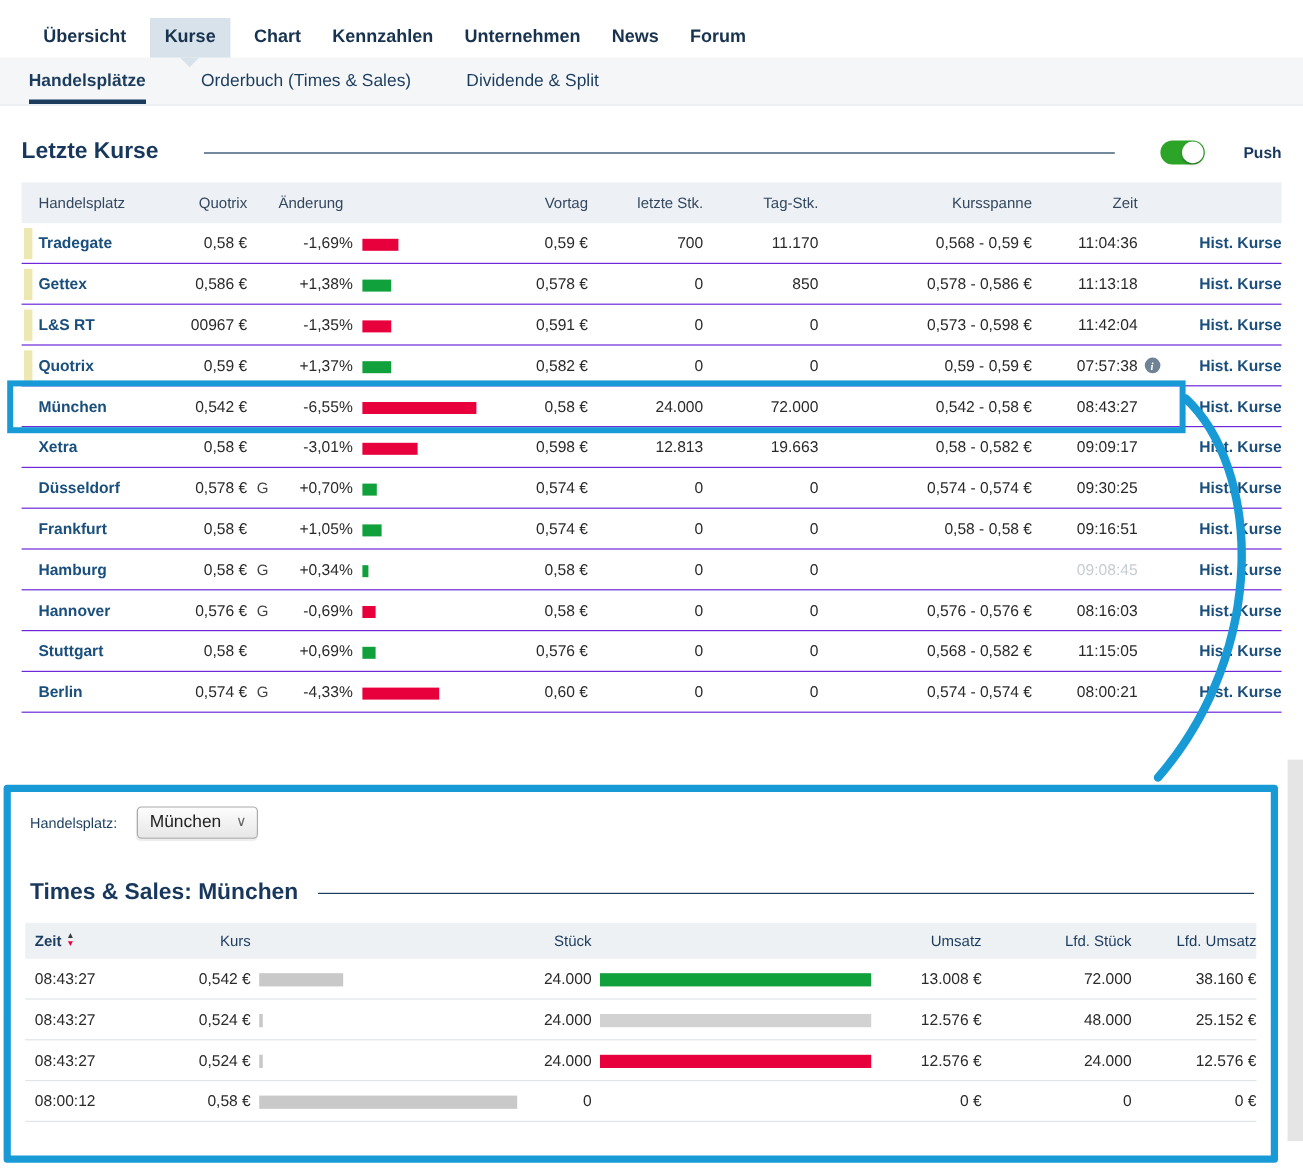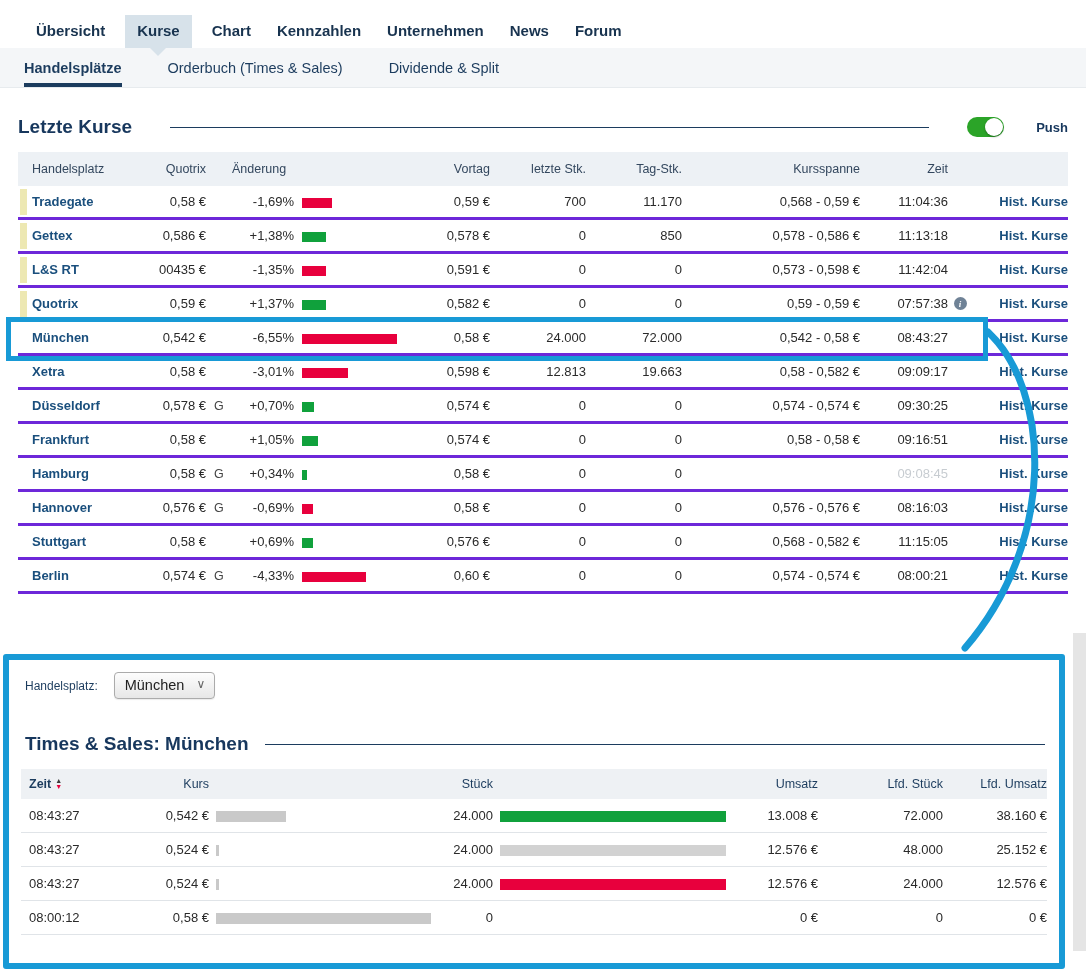--- a/index.html
+++ b/index.html
@@ -22,21 +22,21 @@
   .section-head h2 { font-size:19px; font-weight:bold; color:#17375d; white-space:nowrap; }
   .section-head .rule { flex:1; height:1px; background:#1c3c5e; margin:0 14px; }
   .toggle { width:37px; height:20px; border-radius:10px; background:#2ba428; position:relative; flex:0 0 auto; cursor:pointer; }
   .toggle .knob { position:absolute; right:1px; top:1px; width:18px; height:18px; border-radius:50%; background:#fff; box-shadow:0 1px 2px rgba(0,0,0,.35); }
   .push-label { font-size:13px; font-weight:bold; color:#17375d; margin-left:8px; }
 
   
   .lk-table { margin:0 18px; width:1050px; }
   .lk-head, .lk-row { display:grid; grid-template-columns:14px 102px 72px 26px 62px 116px 80px 96px 96px 178px 88px 24px 1fr; align-items:center; }
   .lk-head { background:#edf1f5; height:34px; font-size:12.5px; color:#33475e; }
-  .lk-row { height:34px; border-bottom:3px solid #6d28d9; position:relative; font-size:13px; }
+  .lk-row { height:34px; border-bottom:1px solid #6d28d9; position:relative; font-size:13px; }
   .r { text-align:right; } .l { text-align:left; }
   .gc2{grid-column:2} .gc3{grid-column:3} .gc5{grid-column:5 / span 2} .gc7{grid-column:7}
   .gc8{grid-column:8} .gc9{grid-column:9} .gc10{grid-column:10} .gc11{grid-column:11}
   .ymark { display:block; width:7px; height:26px; background:#ede8b2; margin-left:2px; }
   .c-name { font-weight:bold; color:#1a4f7d; cursor:pointer; }
   .c-flag { padding-left:8px; font-size:12.5px; color:#444; }
   .c-bar { padding-left:8px; }
   .bar { display:inline-block; height:10px; vertical-align:middle; }
   .c-hist { text-align:right; font-weight:bold; color:#1a4f7d; cursor:pointer; white-space:nowrap; }
   .c-info { display:flex; justify-content:center; }
@@ -146,21 +146,21 @@
     <div class="r">11:13:18</div>
     <div class="c-info"></div>
     <div class="c-hist">Hist. Kurse</div>
   </div>
 
   <div class="lk-row">
     <div class="c-marker">
         <span class="ymark"></span>
       </div>
     <div class="c-name">L&amp;S RT</div>
-    <div class="r">00435 €</div>
+    <div class="r">00967 €</div>
     <div class="c-flag"></div>
     <div class="r">-1,35%</div>
     <div class="c-bar"><span class="bar" style="width:24px;background:#e8003d"></span></div>
     <div class="r">0,591 €</div>
     <div class="r">0</div>
     <div class="r">0</div>
     <div class="r">0,573 - 0,598 €</div>
     <div class="r">11:42:04</div>
     <div class="c-info"></div>
     <div class="c-hist">Hist. Kurse</div>

